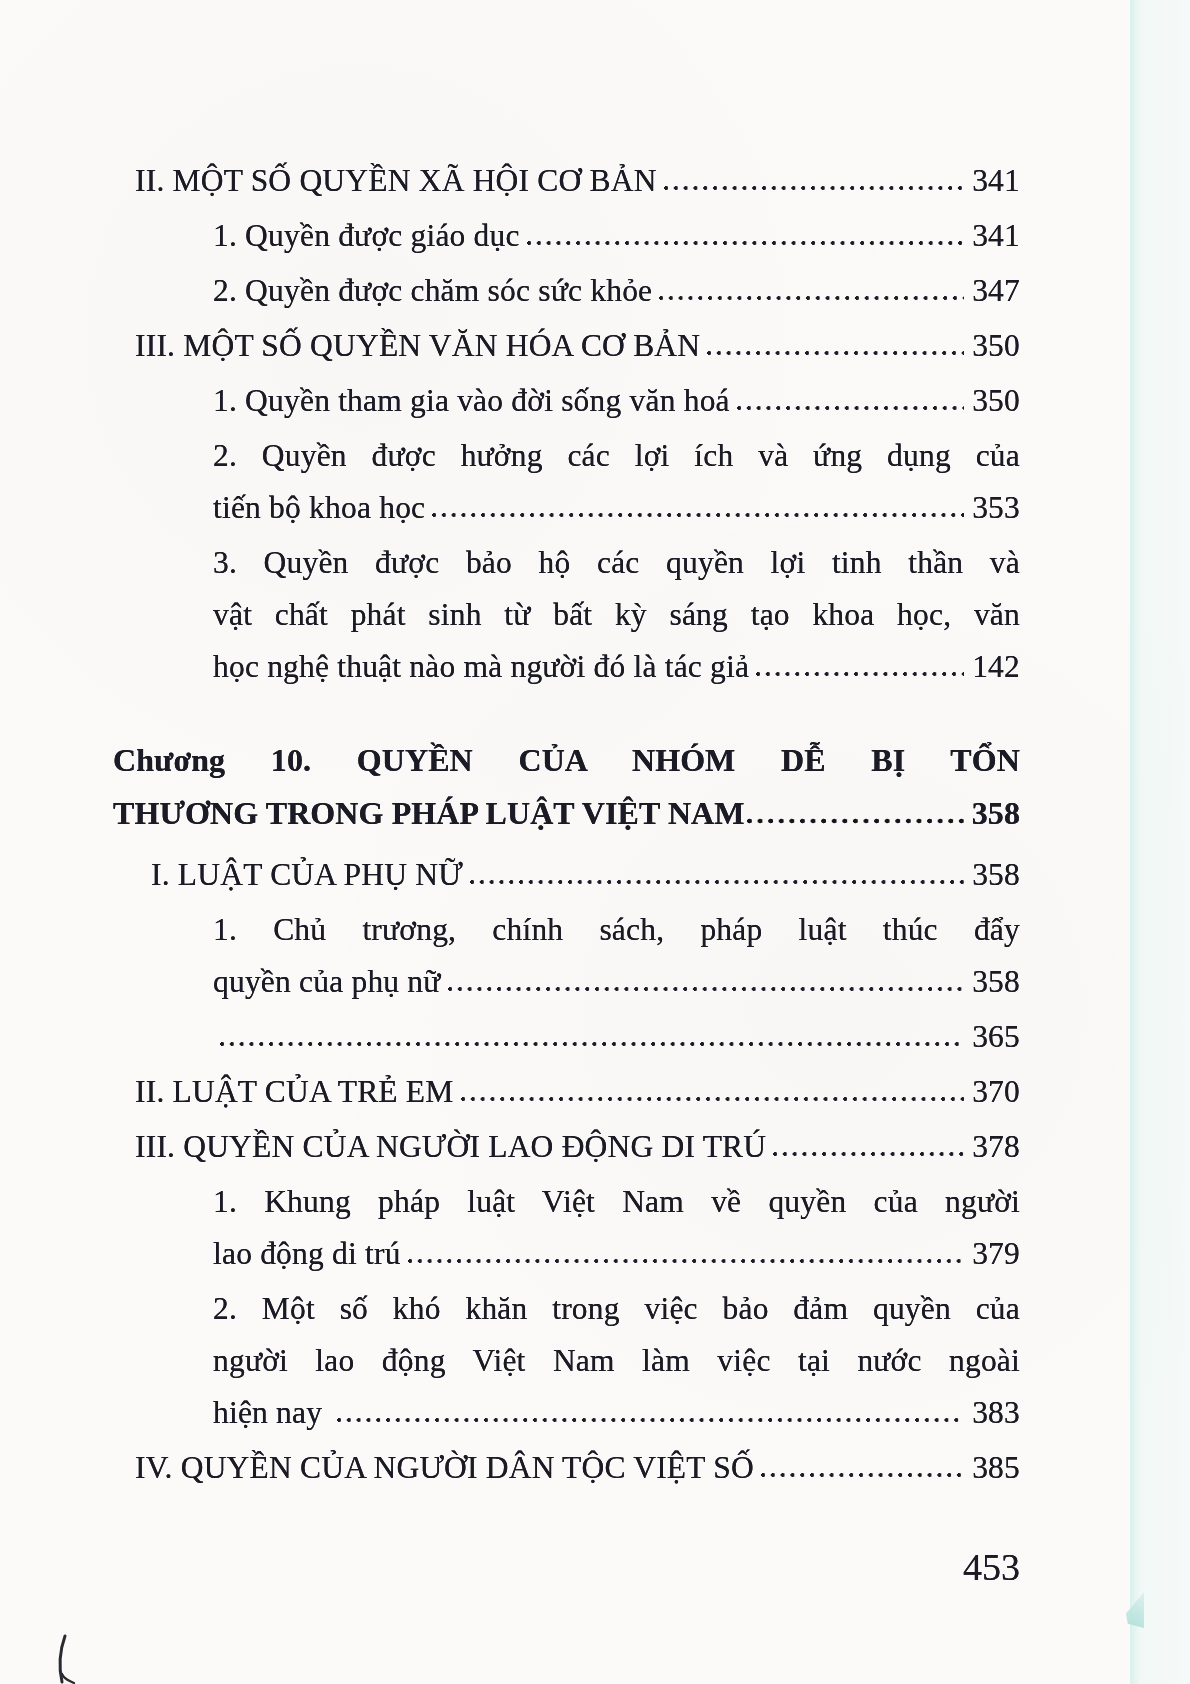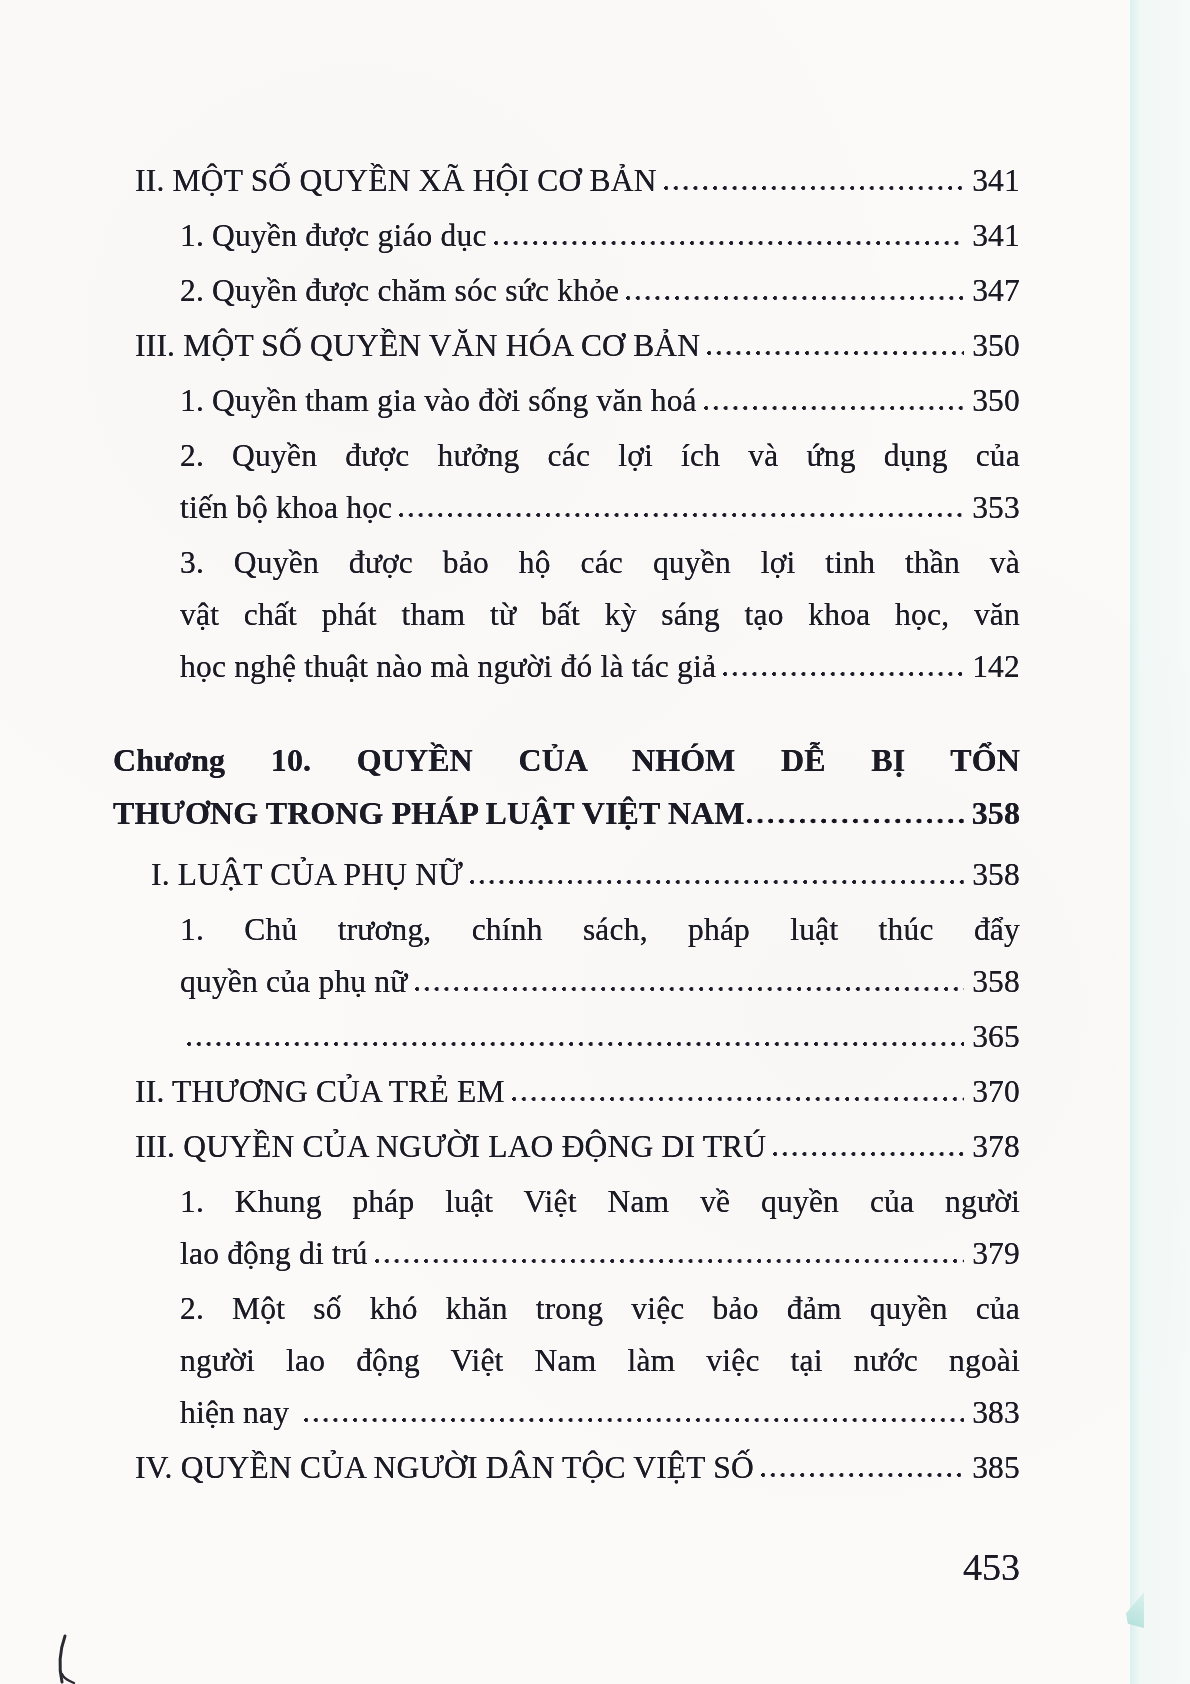--- a/index.html
+++ b/index.html
@@ -50,21 +50,21 @@
     height:6px;
     margin:0 8px 0 7px;
     background-image:radial-gradient(circle at 2.2px 3px, #1c1c28 1.8px, transparent 2.15px);
     background-size:9.8px 6px;
     background-repeat:repeat-x;
     background-position:left bottom;
   }
   .page-num{flex:0 0 auto;}
   
   .toc-entry.section{margin-left:22px;}
-  .toc-entry.sub{margin-left:67px;}
+  .toc-entry.sub{margin-left:100px;}
   .toc-entry.chapter{
     margin-left:0;
     margin-top:41px;
     margin-bottom:9px;
     font-weight:bold;
   }
   .toc-entry.chapter .toc-line{font-size:32px;line-height:53px;letter-spacing:0.1px;}
   .toc-entry.chapter .leader{
     background-image:radial-gradient(circle at 2.5px 3px, #14141f 2.25px, transparent 2.6px);
     background-size:10.6px 6px;
@@ -131,21 +131,21 @@
     <div class="toc-entry sub">
       <div class="toc-line justified"><span class="toc-text">2. Quyền được hưởng các lợi ích và ứng dụng của</span></div>
       <div class="toc-line last">
         <span class="toc-text">tiến bộ khoa học</span>
         <span class="leader"></span>
         <span class="page-num">353</span>
       </div>
     </div>
     <div class="toc-entry sub">
       <div class="toc-line justified"><span class="toc-text">3. Quyền được bảo hộ các quyền lợi tinh thần và</span></div>
-      <div class="toc-line justified"><span class="toc-text">vật chất phát tham từ bất kỳ sáng tạo khoa học, văn</span></div>
+      <div class="toc-line justified"><span class="toc-text">vật chất phát sinh từ bất kỳ sáng tạo khoa học, văn</span></div>
       <div class="toc-line last">
         <span class="toc-text">học nghệ thuật nào mà người đó là tác giả</span>
         <span class="leader"></span>
         <span class="page-num">142</span>
       </div>
     </div>
     <div class="toc-entry chapter">
       <div class="toc-line justified"><span class="toc-text">Chương 10. QUYỀN CỦA NHÓM DỄ BỊ TỔN</span></div>
       <div class="toc-line last">
         <span class="toc-text">THƯƠNG TRONG PHÁP LUẬT VIỆT NAM</span>
@@ -169,21 +169,21 @@
       </div>
     </div>
     <div class="toc-entry sub">
       <div class="toc-line last">
         <span class="leader"></span>
         <span class="page-num">365</span>
       </div>
     </div>
     <div class="toc-entry section">
       <div class="toc-line last">
-        <span class="toc-text">II. THƯƠNG CỦA TRẺ EM</span>
+        <span class="toc-text">II. LUẬT CỦA TRẺ EM</span>
         <span class="leader"></span>
         <span class="page-num">370</span>
       </div>
     </div>
     <div class="toc-entry section">
       <div class="toc-line last">
         <span class="toc-text">III. QUYỀN CỦA NGƯỜI LAO ĐỘNG DI TRÚ</span>
         <span class="leader"></span>
         <span class="page-num">378</span>
       </div>

